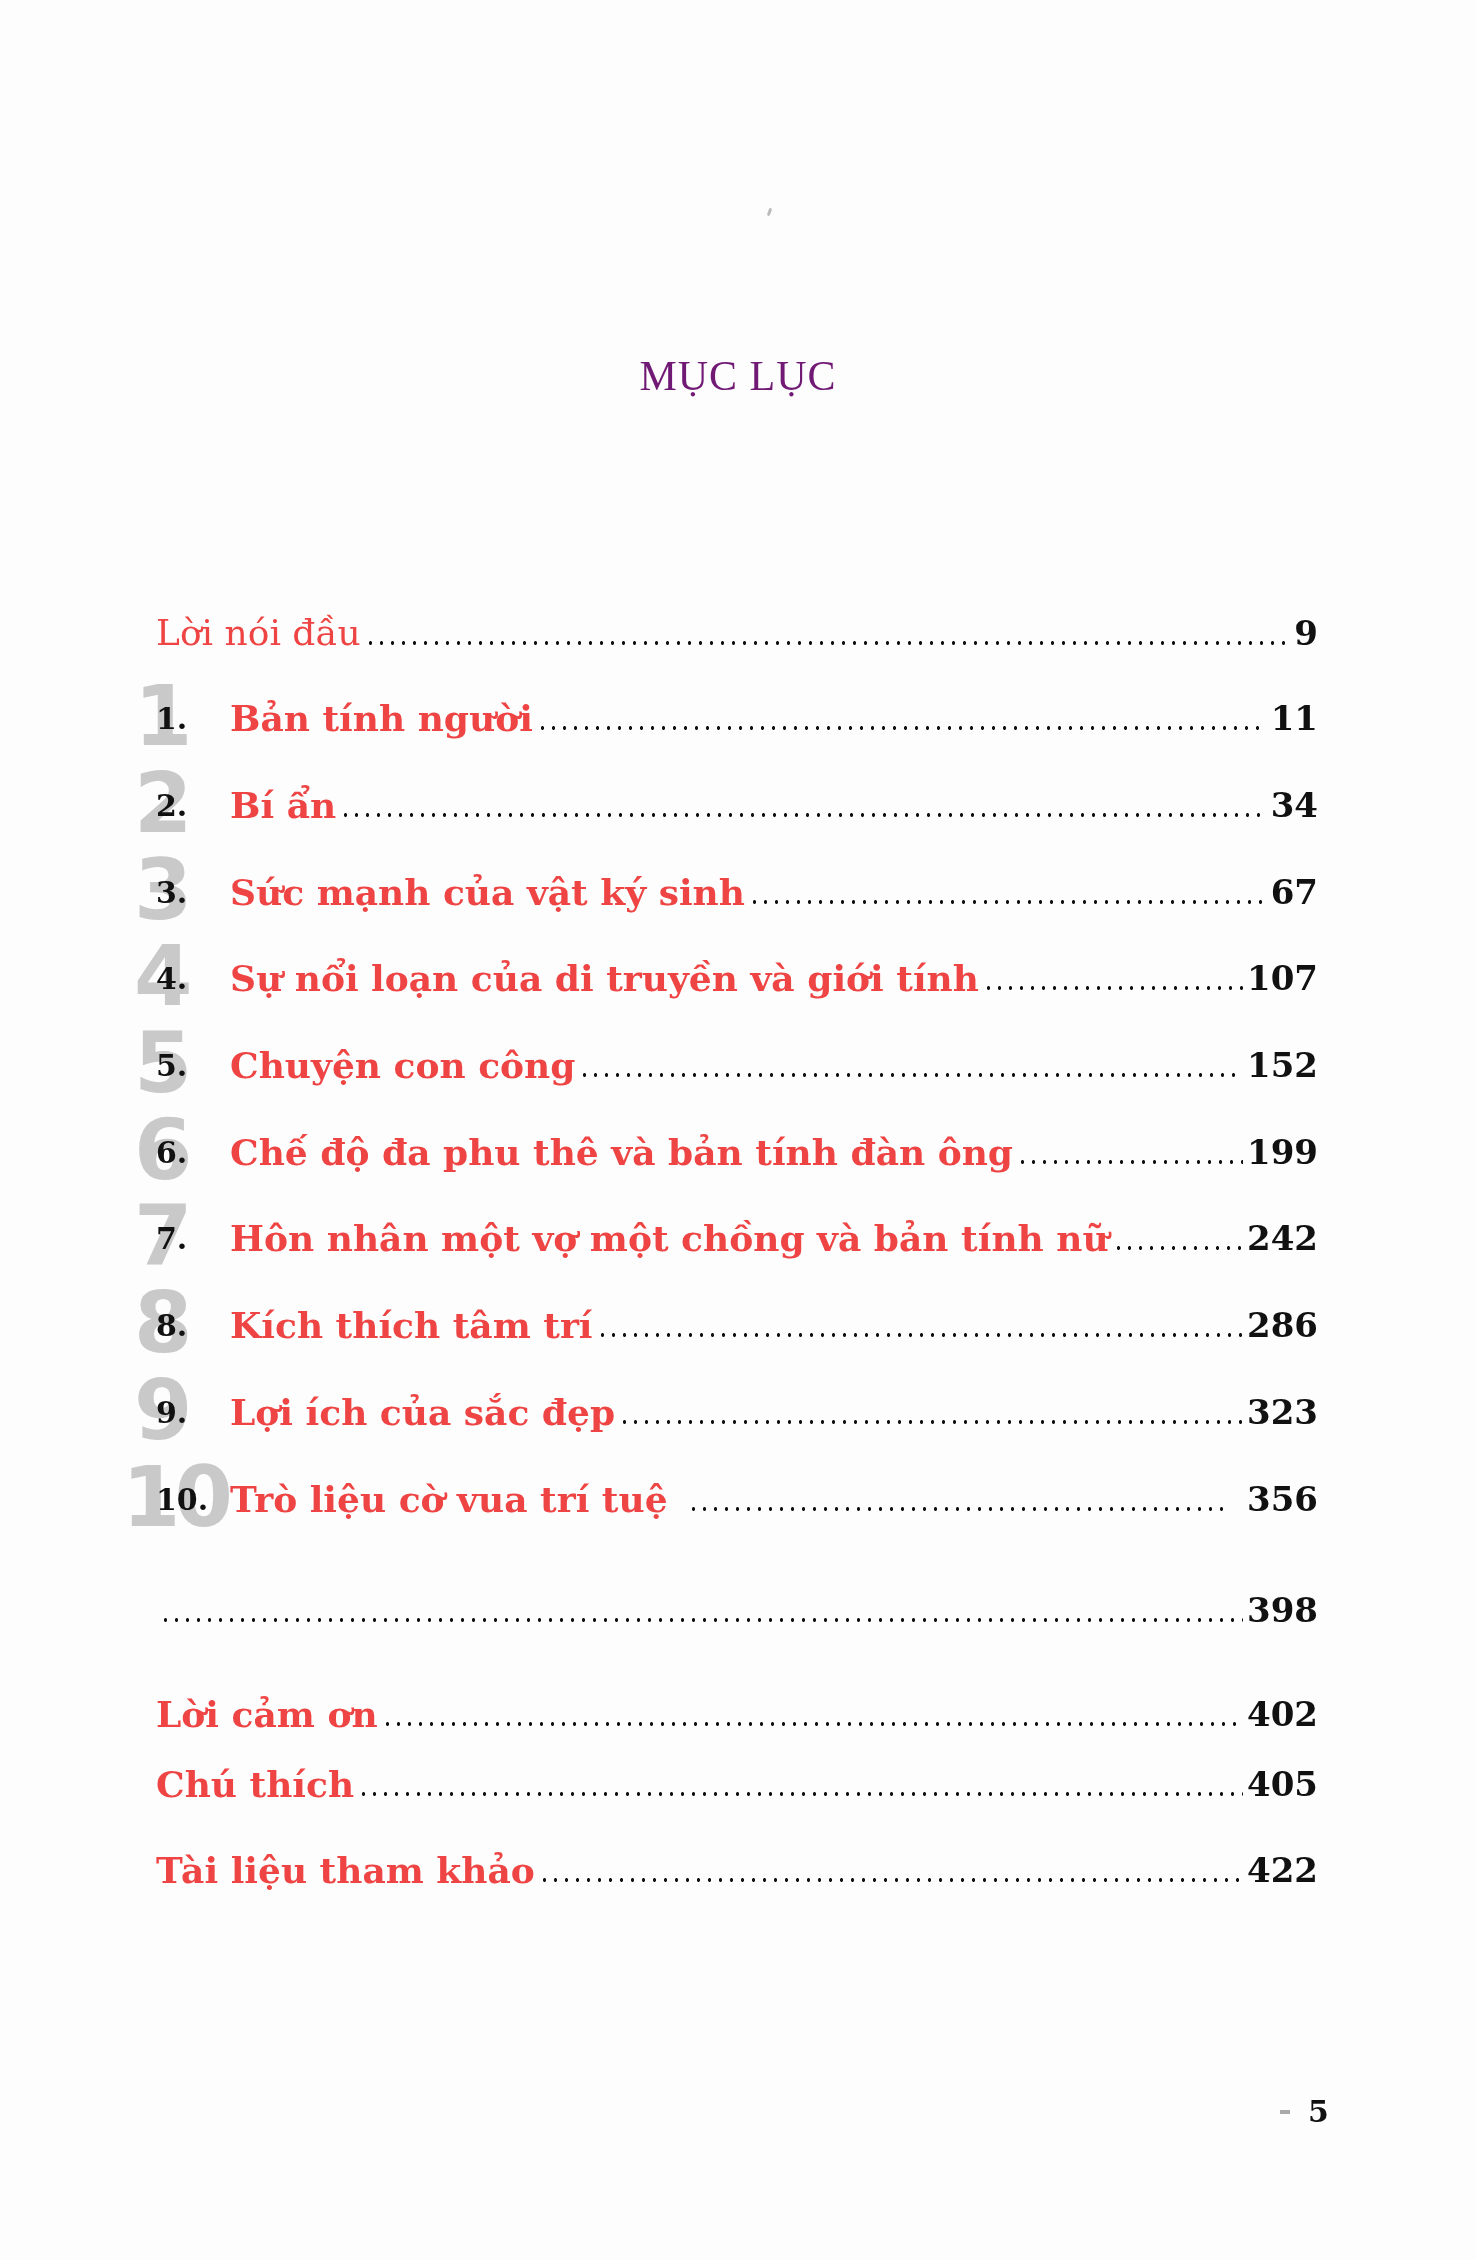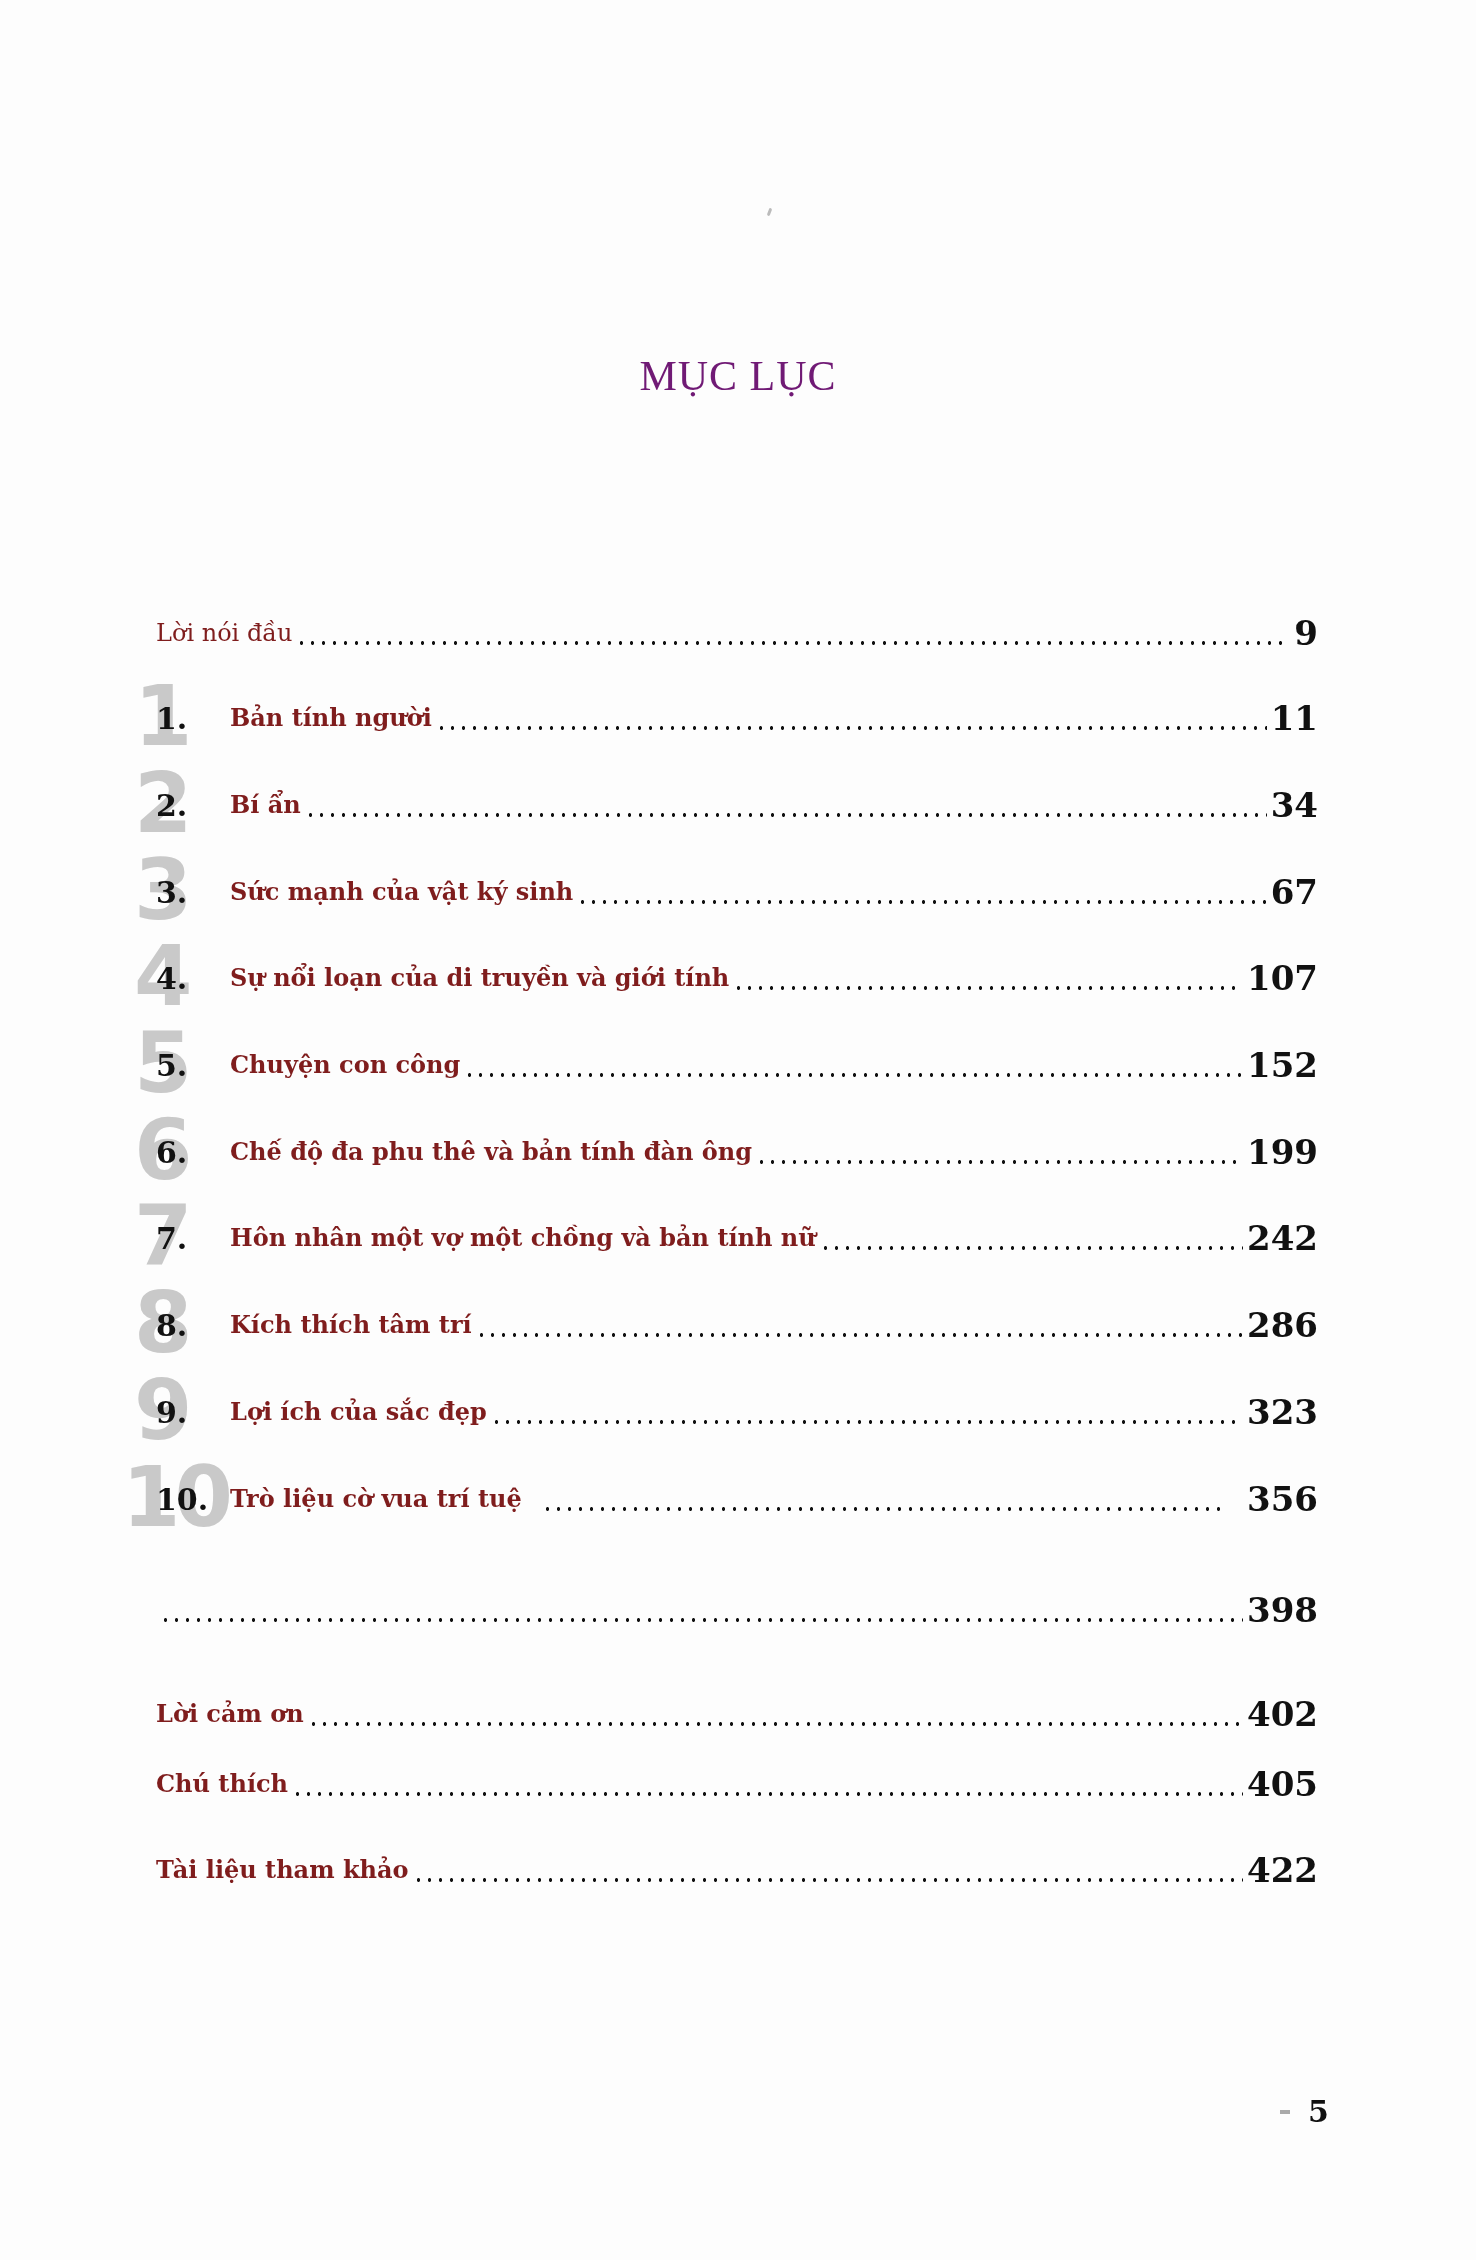--- a/index.html
+++ b/index.html
@@ -3,21 +3,21 @@
 <meta charset="utf-8">
 <style>
   html, body { margin:0; padding:0; background:#ffffff; }
   body { width:1476px; height:2260px; position:relative; overflow:hidden;
          font-family:"DejaVu Serif","Liberation Serif",serif; color:#111; }
   .page { position:absolute; left:0; top:0; width:1476px; height:2260px; background:#fdfdfd; }
   .speck { position:absolute; left:768px; top:208px; width:3px; height:8px; background:#bbb; border-radius:2px; transform:rotate(20deg); }
   .title { position:absolute; left:0; width:1476px; top:352px; text-align:center;
            font-family:"Liberation Serif","DejaVu Serif",serif; font-size:42px; letter-spacing:1px; color:#701a75; }
   .row { position:absolute; left:156px; width:1162px; height:60px; display:flex; align-items:flex-end; }
-  .row .label { white-space:nowrap; font-size:24px; line-height:44px; color:#7f1d1d; }
+  .row .label { white-space:nowrap; font-size:36px; line-height:44px; color:#ef4444; }
   .row .dots { flex:1; height:44px; margin:0 4px; position:relative; overflow:hidden; }
   .row .dots::after { content:""; position:absolute; left:0; right:0; bottom:10px; height:4px;
       background-image: radial-gradient(circle, #111 1.6px, transparent 2px);
       background-size:11px 4px; background-repeat:repeat-x; }
   .row .page-no { white-space:nowrap; font-size:34px; line-height:44px; font-weight:bold; color:#111; text-align:right; }
   .chap .label { padding-left:74px; font-weight:bold; }
   .front .label, .back .label { font-weight:normal; }
   .back .label { font-weight:bold; }
   .num { position:absolute; left:0; bottom:4px; font-size:30px; font-weight:bold; line-height:34px; color:#111; z-index:2; }
   .bignum { position:absolute; left:-22px; bottom:-18px; font-family:"DejaVu Sans","Liberation Sans",sans-serif;

